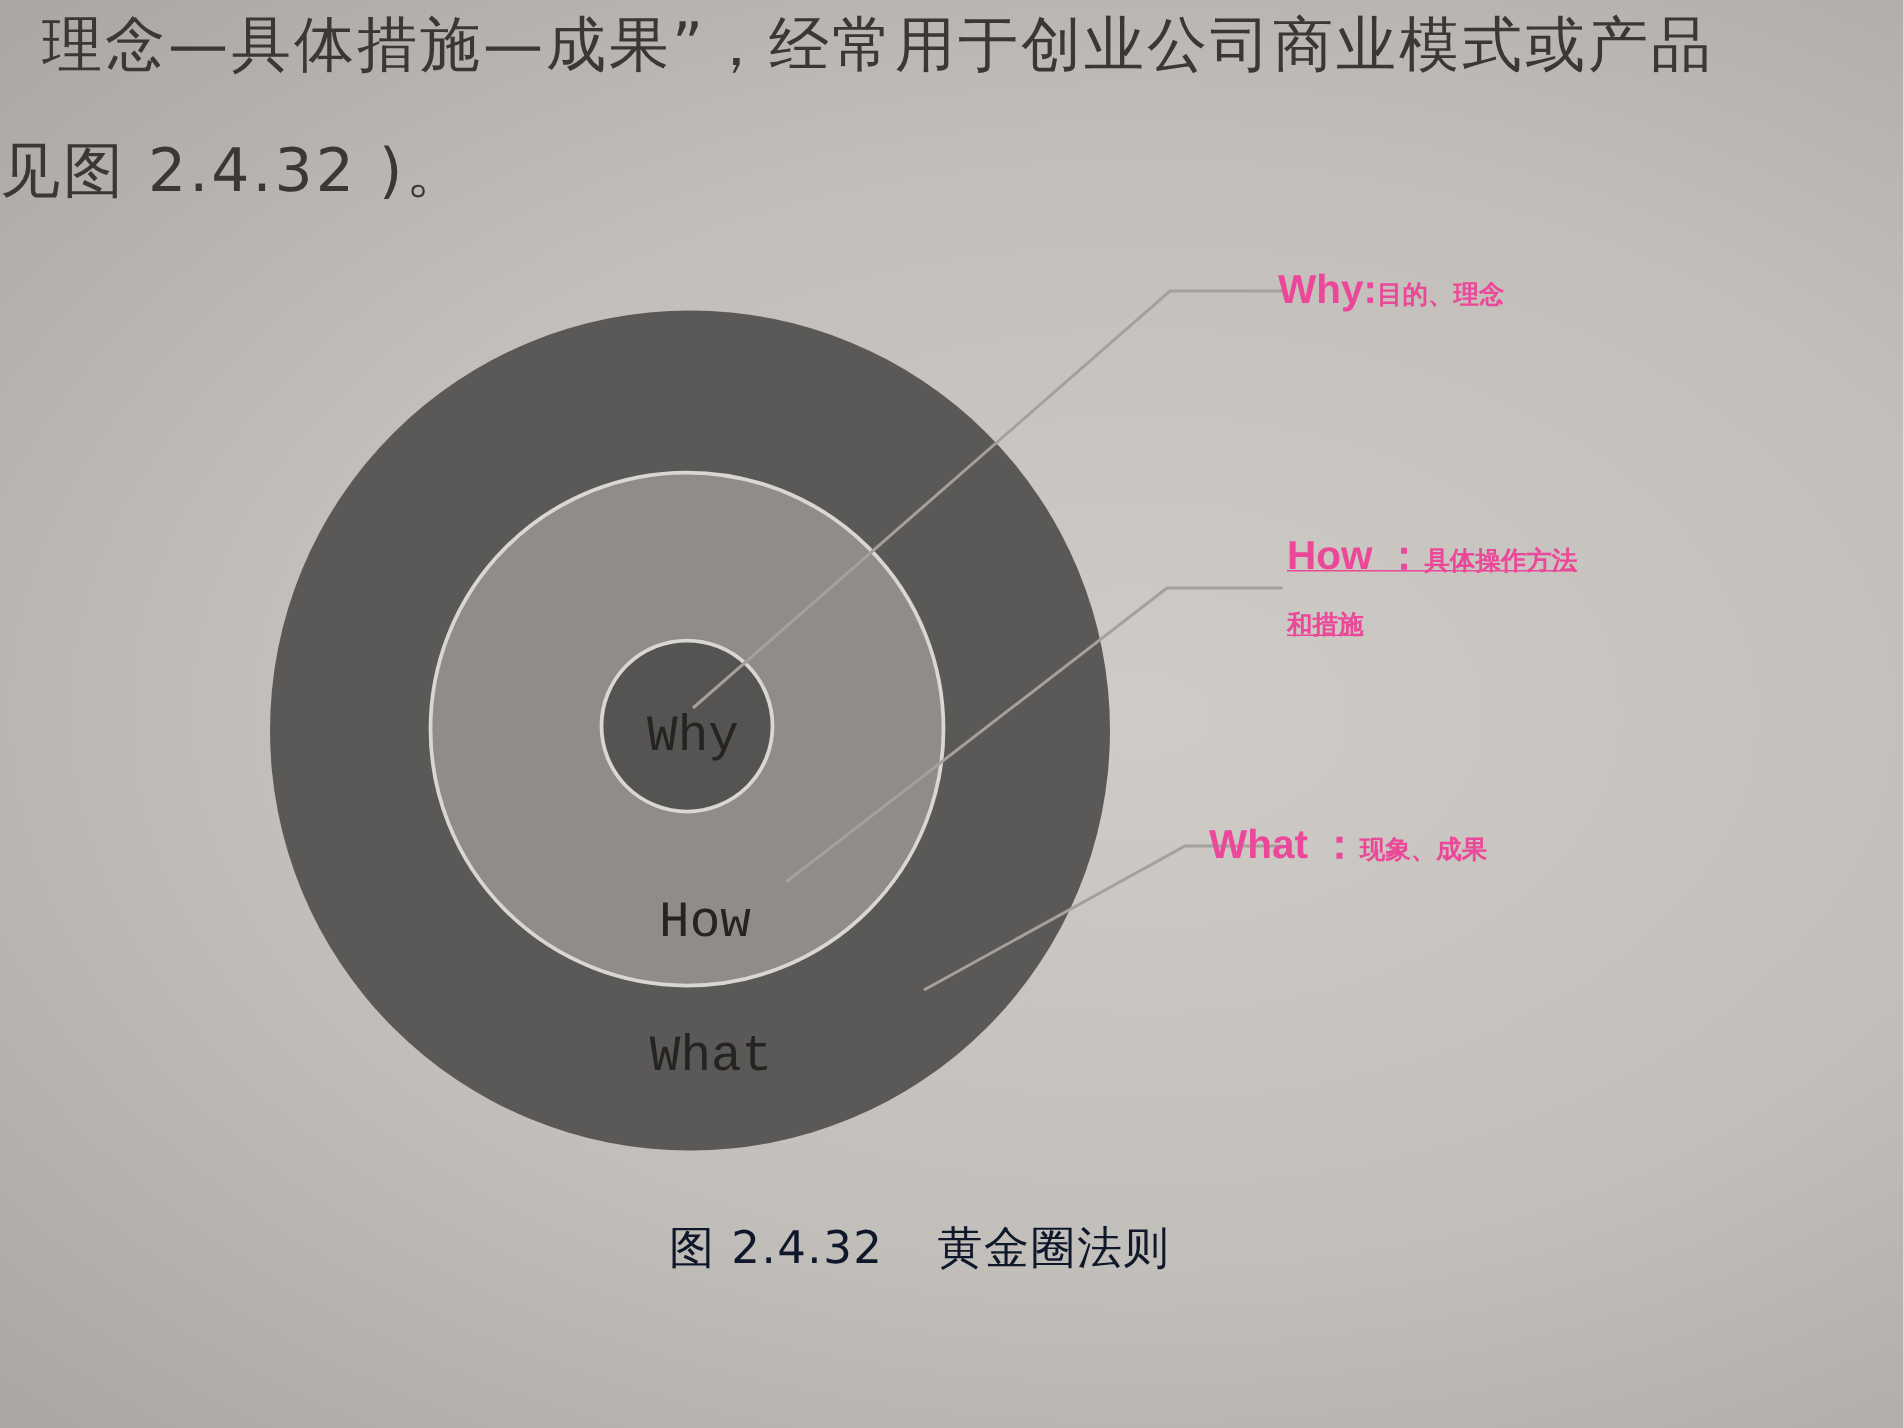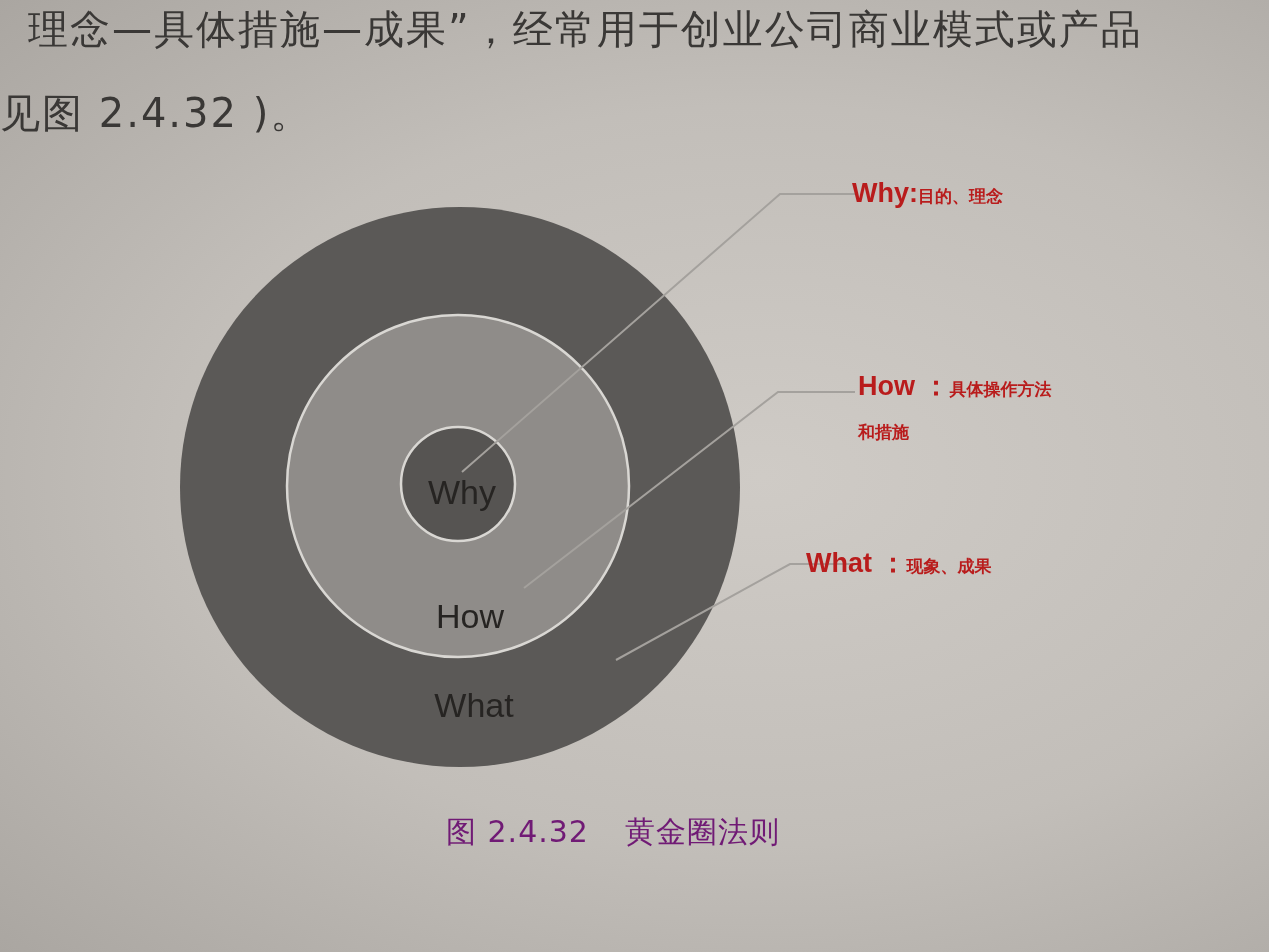--- a/index.html
+++ b/index.html
@@ -10,31 +10,31 @@
     color:#2e2c2a;
   }
   .text-line {
     position:absolute; left:0; font-size:40px; letter-spacing:2px;
     color:#3a3836; white-space:nowrap;
   }
   #line1 { top:2px;margin-left:28px; }
   #line2 { top:86px;text-align:center; }
   svg#diagram { position:absolute; left:0; top:0; }
   .label {
-    position:absolute; white-space:nowrap; color:#b91c1c;
+    position:absolute; white-space:nowrap; color:#ec4899;
   }
   .label .key { font-family:"Liberation Sans", sans-serif; font-weight:bold; font-size:27px; }
   .label .desc { font-size:17px; font-weight:bold; }
   .label .desc2 { display:block; font-size:17px; font-weight:bold; margin-top:17px; }
   .ring-label {
-    position:absolute; font-family:Liberation Sans, sans-serif; font-size:34px; color:#262422;
+    position:absolute; font-family:Liberation Mono, monospace; font-size:34px; color:#262422;
     transform:translateX(-50%);
   }
   #caption {
-    position:absolute; top:812px; left:446px; font-size:30px; color:#701a75; letter-spacing:1px;
+    position:absolute; top:812px; left:446px; font-size:30px; color:#0f172a; letter-spacing:1px;
     white-space:nowrap;
   }
   #caption .gap { display:inline-block; width:36px; }
 </style>
 </head>
 <body>
 
 <div id="line1" class="text-line">理念—具体措施—成果”，经常用于创业公司商业模式或产品</div>
 <div id="line2" class="text-line">见图 2.4.32 )。</div>
 
@@ -48,21 +48,21 @@
   <polyline points="616,660 790,564 855,564" fill="none" stroke="#a4a19d" stroke-width="2"></polyline>
 </svg>
 
 <div class="ring-label" style="left:462px; top:473px;">Why</div>
 <div class="ring-label" style="left:470px; top:570px;margin-top:27px;">How</div>
 <div class="ring-label" style="left:474px; top:686px;">What</div>
 
 <div class="label" style="left:852px; top:178px;">
   <span class="key">Why:</span><span class="desc">目的、理念</span>
 </div>
-<div class="label" style="left:858px; top:368px;">
+<div class="label" style="left:858px; top:352px;text-decoration:underline;">
   <span class="key">How ：</span><span class="desc">具体操作方法</span>
   <span class="desc2">和措施</span>
 </div>
 <div class="label" style="left:806px; top:545px;">
   <span class="key">What ：</span><span class="desc">现象、成果</span>
 </div>
 
 <div id="caption">
   <span>图 2.4.32</span><span class="gap"></span><span>黄金圈法则</span>
 </div>

